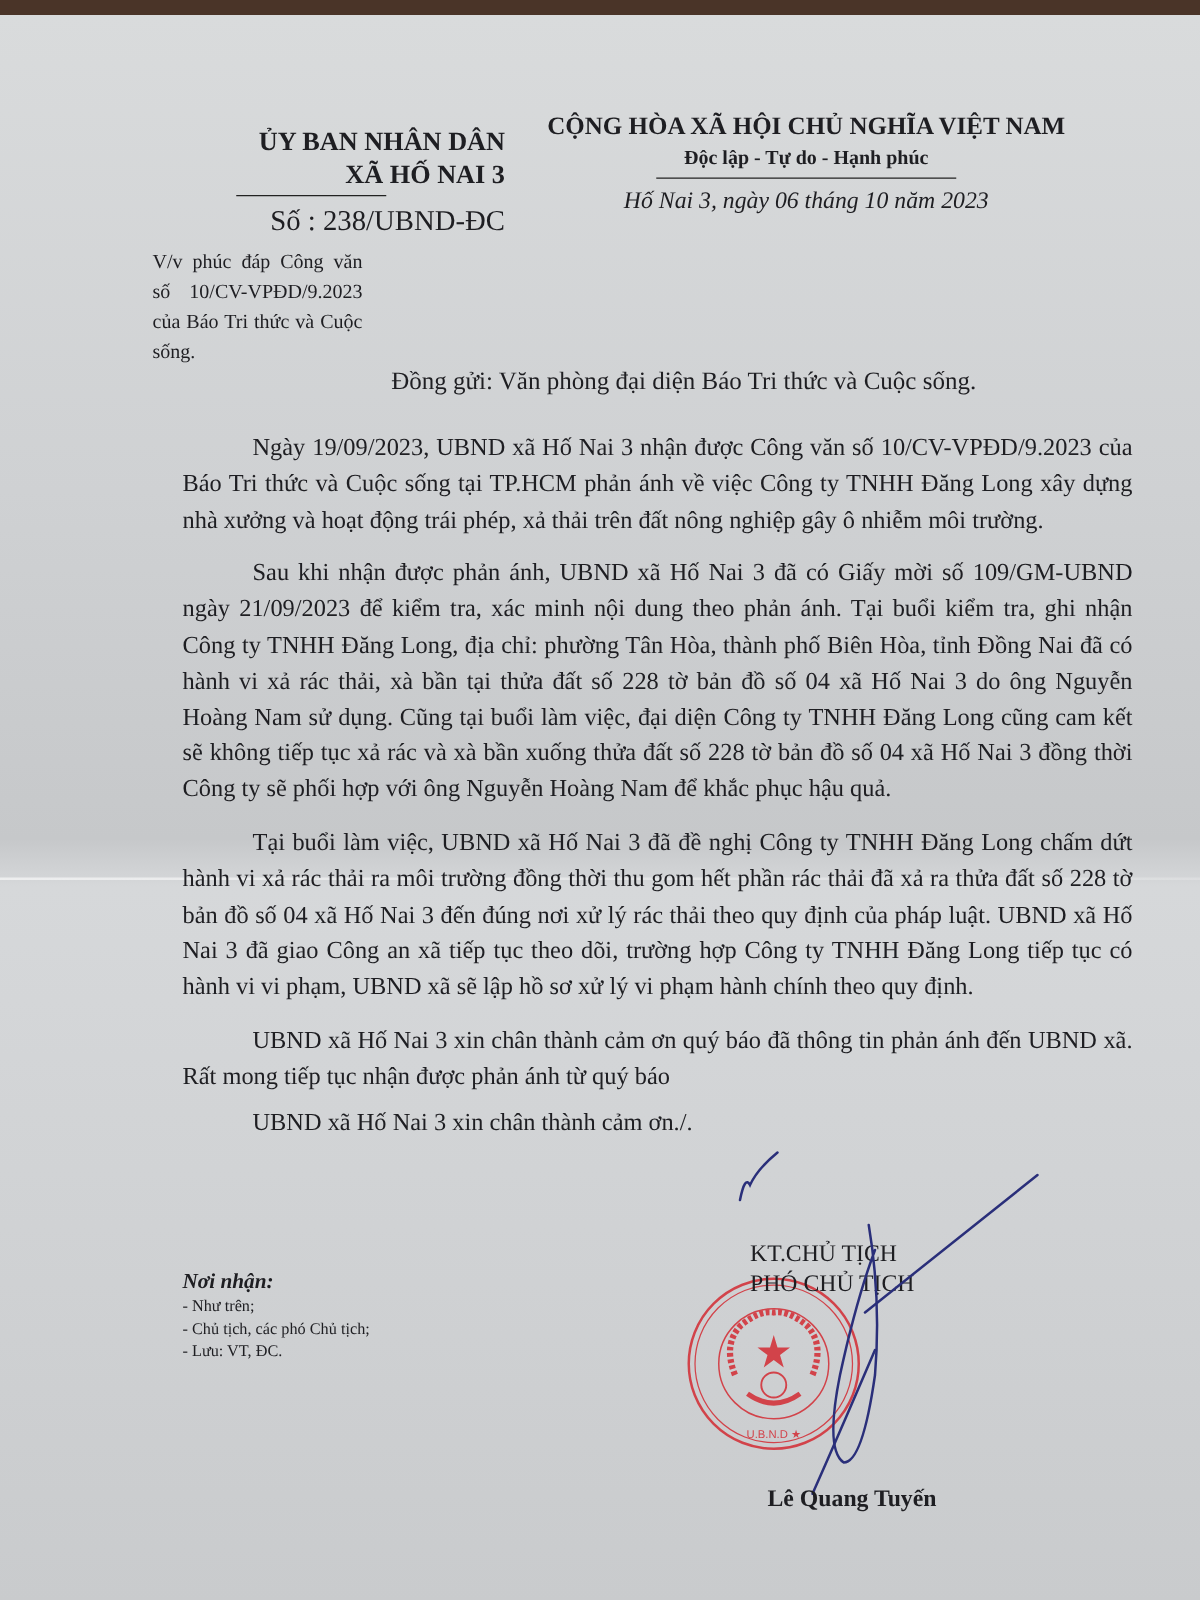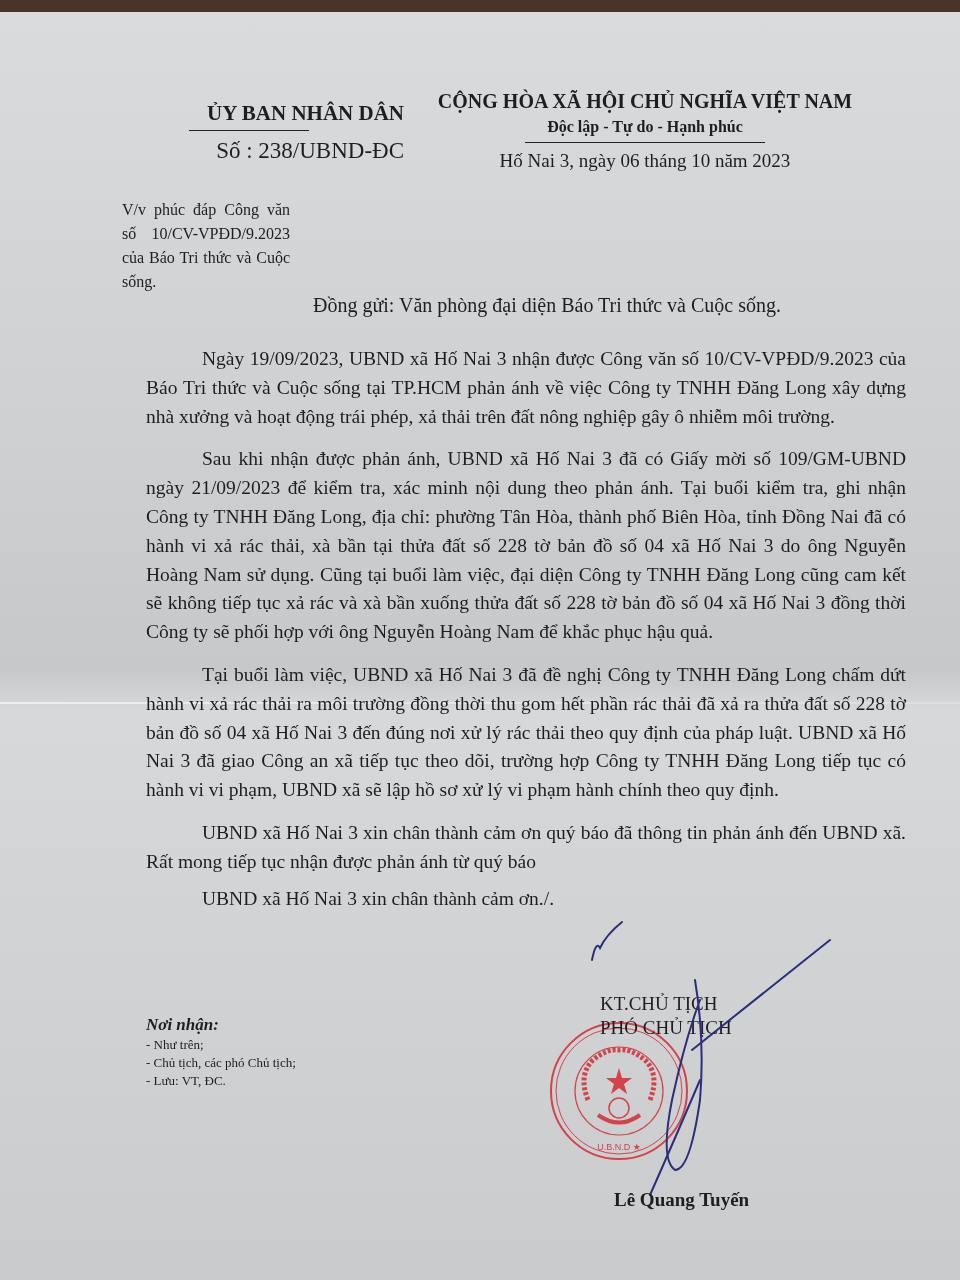--- a/index.html
+++ b/index.html
@@ -20,21 +20,21 @@
   }
   .hdr-left { position: absolute; left: 94px; top: 100px; width: 310px; text-align: right; }
   .hdr-left .org1, .hdr-left .org2 { font-weight: bold; font-size: 21px; line-height: 26px; }
   .hdr-left .rule { width: 120px; height: 1px; background: #222; margin: 4px auto 8px; }
   .hdr-left .num { font-size: 23px; line-height: 24px; }
   .subject { position: absolute; left: 122px; top: 198px; width: 168px; font-size: 16px; line-height: 24px; text-align: justify; }
   .hdr-right { position: absolute; left: 405px; top: 88px; width: 480px; text-align: center; }
   .hdr-right .nation { font-weight: bold; font-size: 20px; line-height: 26px; }
   .hdr-right .motto { font-weight: bold; font-size: 16px; line-height: 26px; }
   .hdr-right .rule { width: 240px; height: 1px; background: #222; margin: 2px auto 6px; }
-  .hdr-right .date { font-size: 19px; line-height: 24px; }
+  .hdr-right .date { font-style: italic; font-size: 19px; line-height: 24px; }
   .recipient { position: absolute; left: 313px; top: 294px; font-size: 20px; }
   .body { position: absolute; left: 146px; top: 345px; width: 760px; font-size: 19.5px; line-height: 28.8px; text-align: justify; }
   .body p { margin: 0 0 14px 0; text-indent: 56px; }
   .body p.tight { margin-bottom: 8px; }
   .receivers { position: absolute; left: 146px; top: 1014px; font-family: "Liberation Serif", serif; }
   .receivers .title { font-weight: bold; font-style: italic; font-size: 17px; line-height: 22px; }
   .receivers .item { font-size: 13px; line-height: 18px; }
   .sign { position: absolute; left: 600px; top: 992px; width: 200px; text-align: left; font-weight: normal; }
   .sign .l1, .sign .l2 { font-size: 19px; line-height: 24px; }
   .signer { position: absolute; left: 614px; top: 1172px; font-weight: bold; font-size: 19px; margin-top: 17px; }
@@ -43,20 +43,21 @@
 </style>
 </head>
 <body>
 
 <div class="paper">
   <div class="fold"></div>
 </div>
 
 <div class="hdr-left">
   <div class="org1">ỦY BAN NHÂN DÂN</div>
+  <div class="org2">XÃ HỐ NAI 3</div>
   <div class="rule"></div>
   <div class="num">Số :  238/UBND-ĐC</div>
 </div>
 <div class="subject">V/v phúc đáp Công văn số 10/CV-VPĐD/9.2023 của Báo Tri thức và Cuộc sống.</div>
 
 <div class="hdr-right">
   <div class="nation">CỘNG HÒA XÃ HỘI CHỦ NGHĨA VIỆT NAM</div>
   <div class="motto">Độc lập - Tự do - Hạnh phúc</div>
   <div class="rule"></div>
   <div class="date">Hố Nai 3, ngày 06 tháng 10 năm 2023</div>

